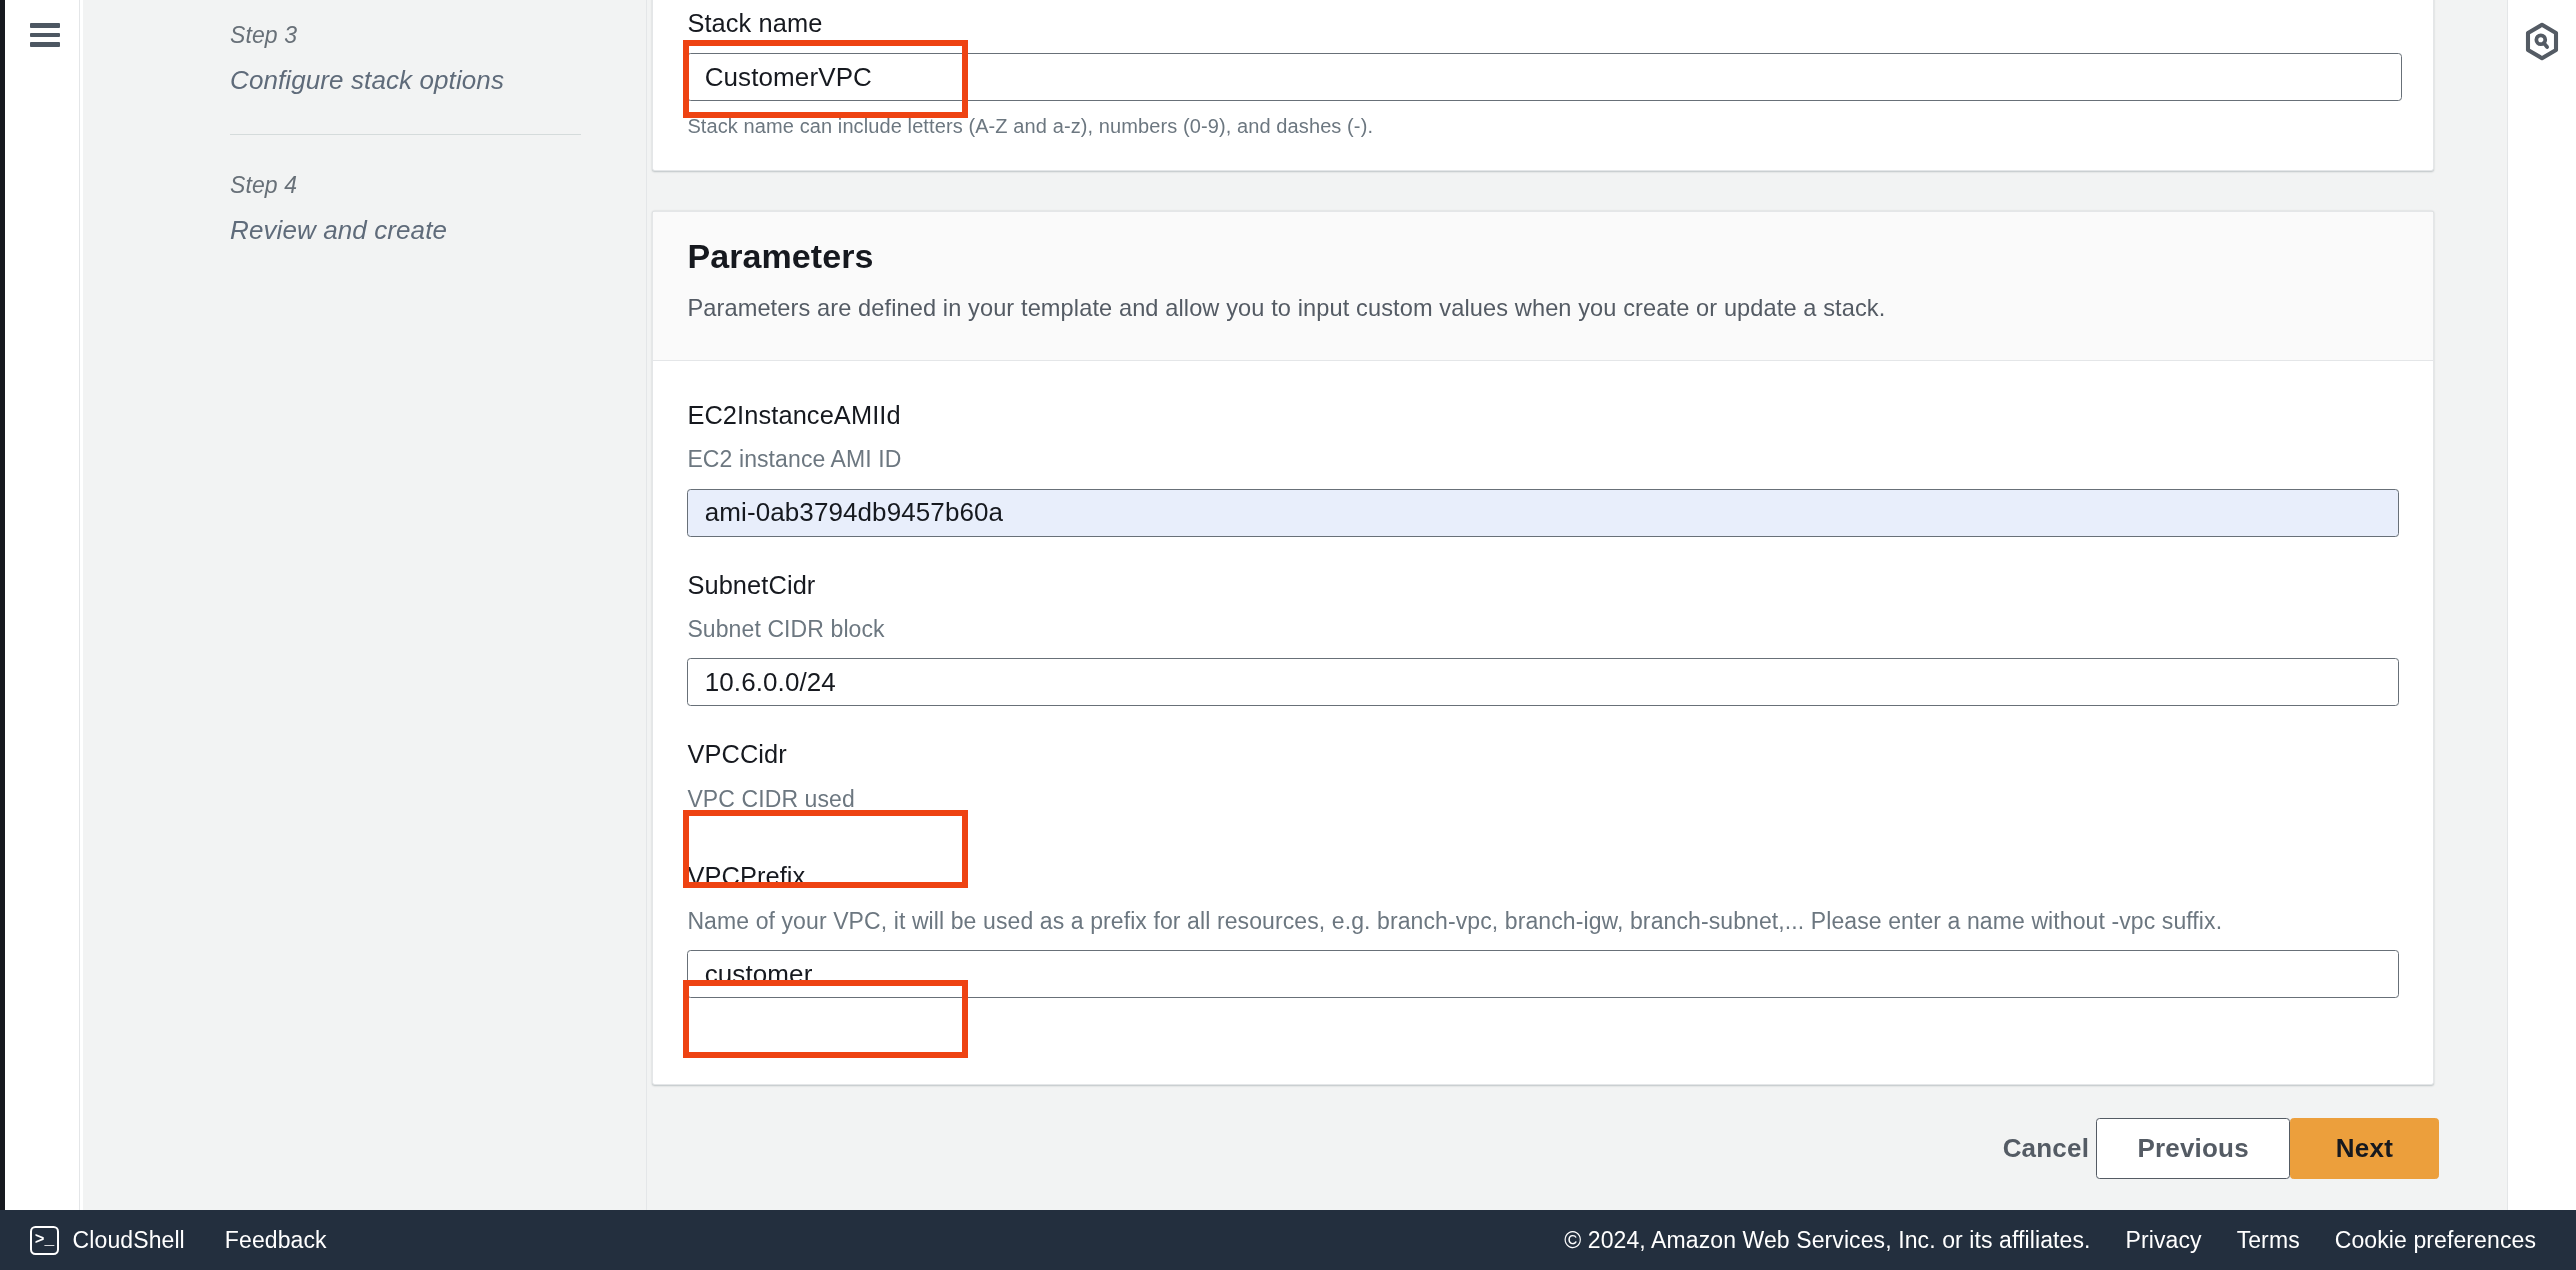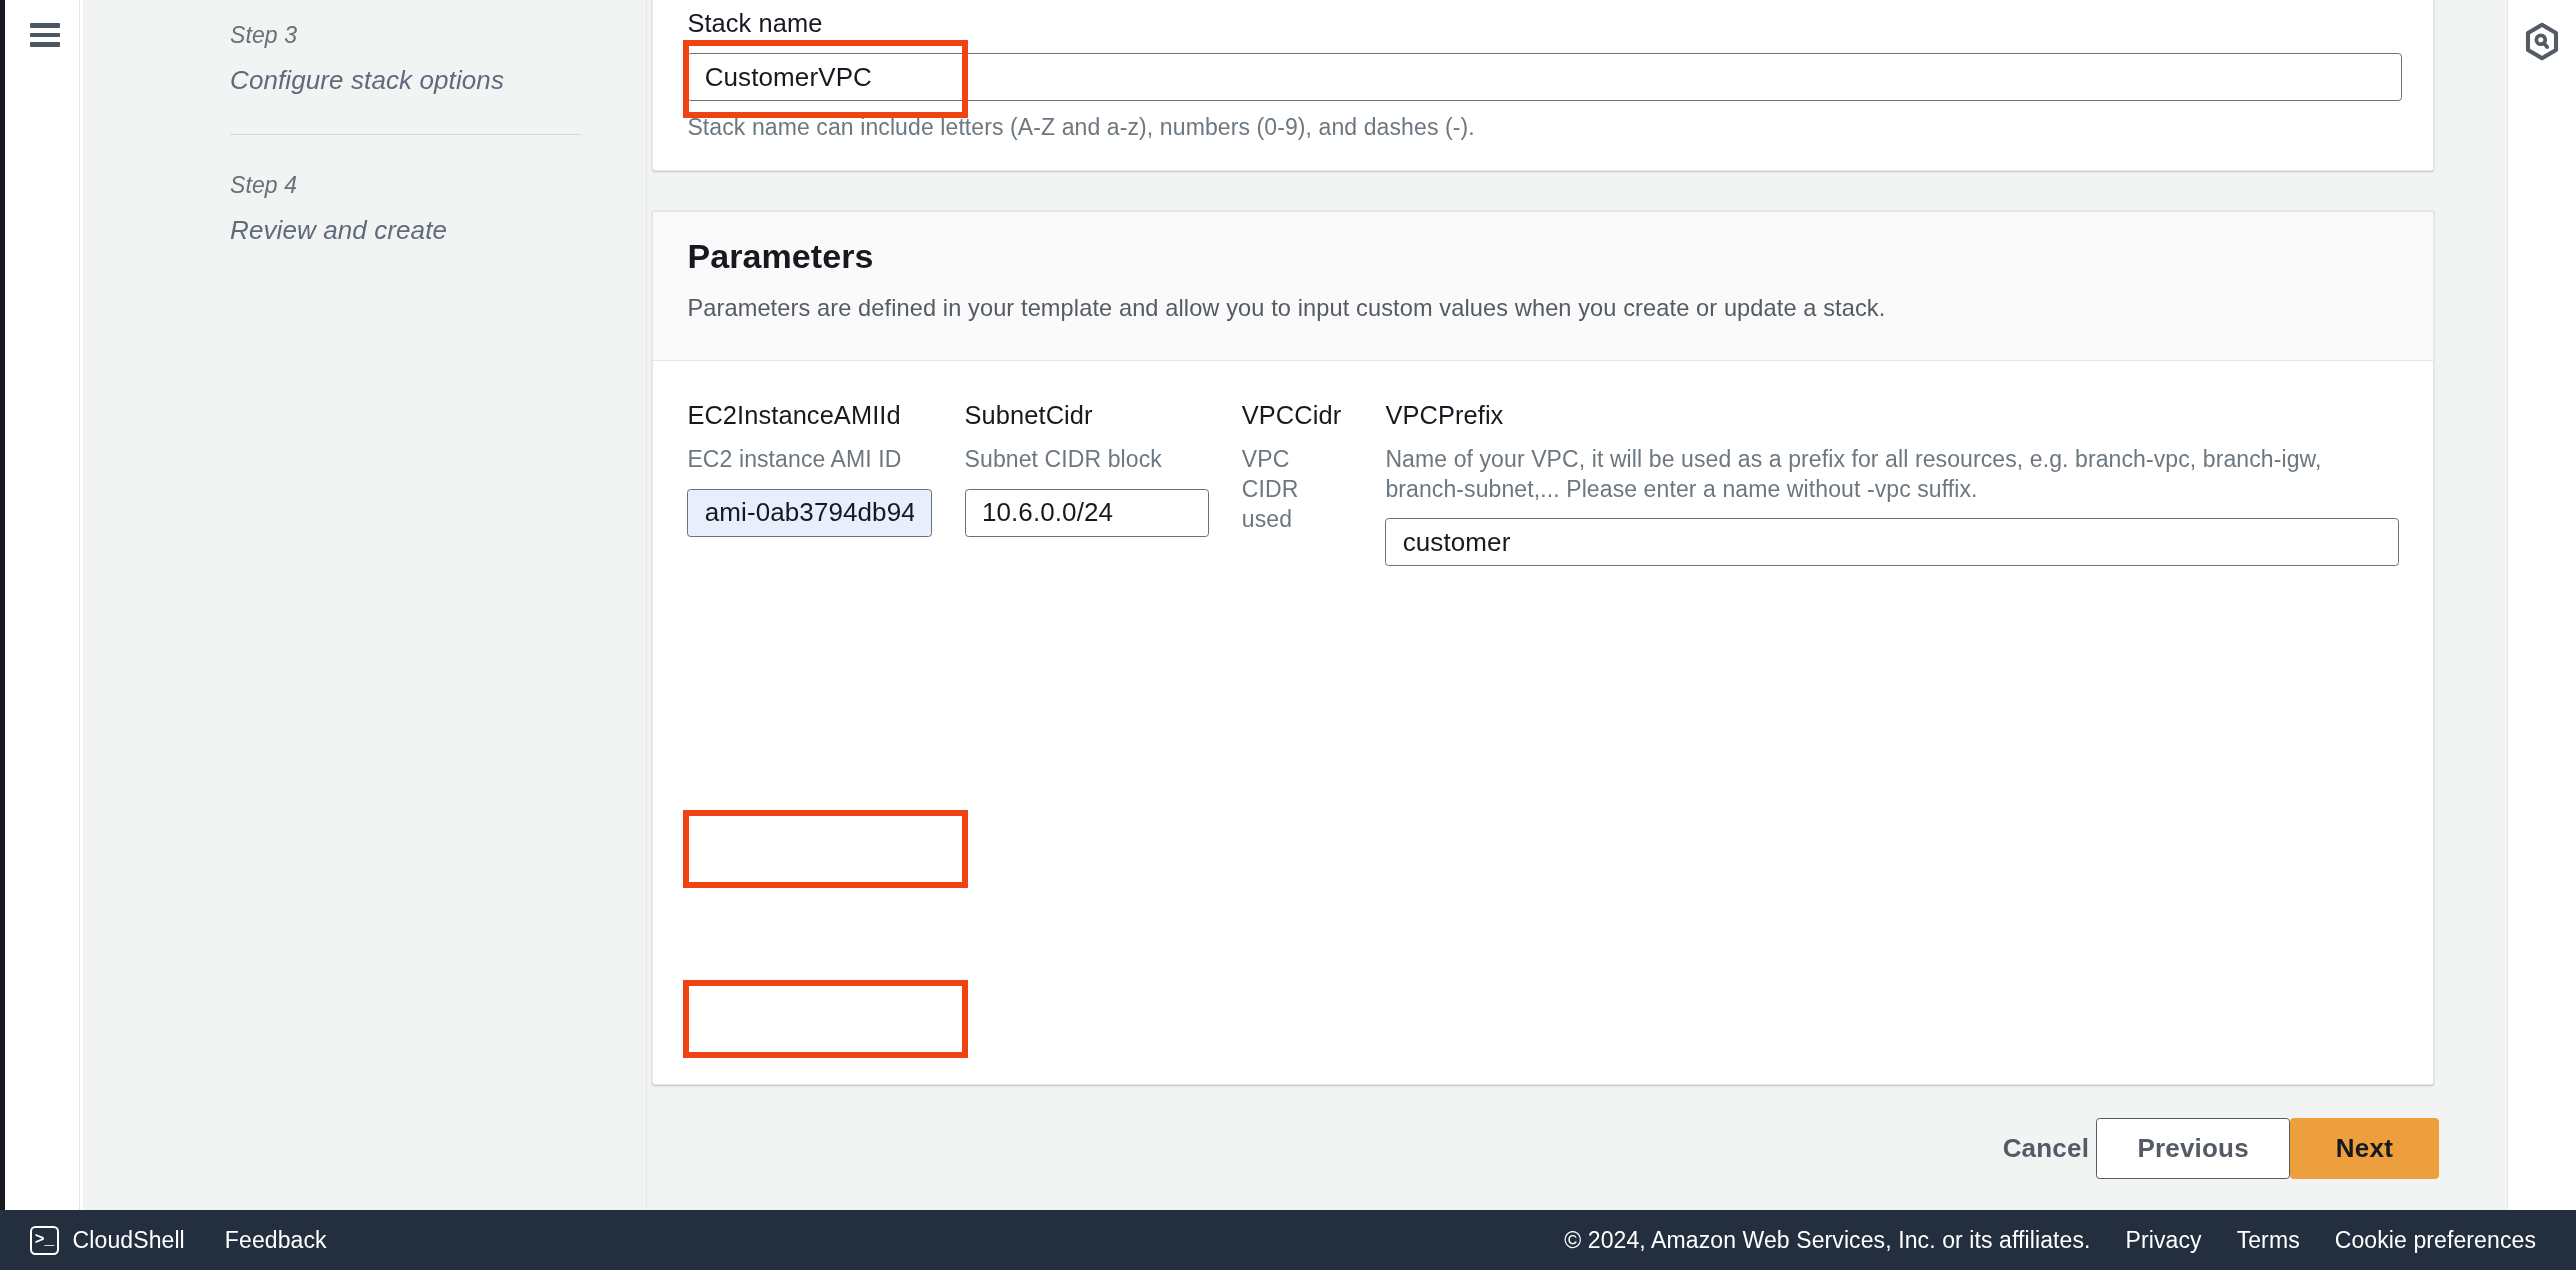--- a/index.html
+++ b/index.html
@@ -121,21 +121,21 @@
     letter-spacing: 0.1px;
   }
   .field-desc {
     font-size: 23px;
     color: #6c7780;
     line-height: 1.3;
     margin-bottom: 13.6px;
     letter-spacing: 0.1px;
   }
   .field-hint {
-    font-size: 23px;
+    font-size: 20px;
     color: #6c7780;
     line-height: 1.3;
     margin-top: 11.8px;
     letter-spacing: 0.1px;
   }
   .text-input {
     display: block;
     width: 100%;
     height: 48px;
     background: #ffffff;
@@ -174,21 +174,21 @@
   }
   .params-sub {
     font-size: 23.6px;
     color: #545b64;
     line-height: 1.3;
     letter-spacing: 0.1px;
   }
   .params-body {
     padding: 39px 34px 36px 34px;
     display: flex;
-    flex-direction: row;
+    flex-direction: column;
     gap: 33px;
   }
 
   
   .actions {
     position: absolute;
     right: 68px;
     top: 1118px;
     display: flex;
     align-items: center;

